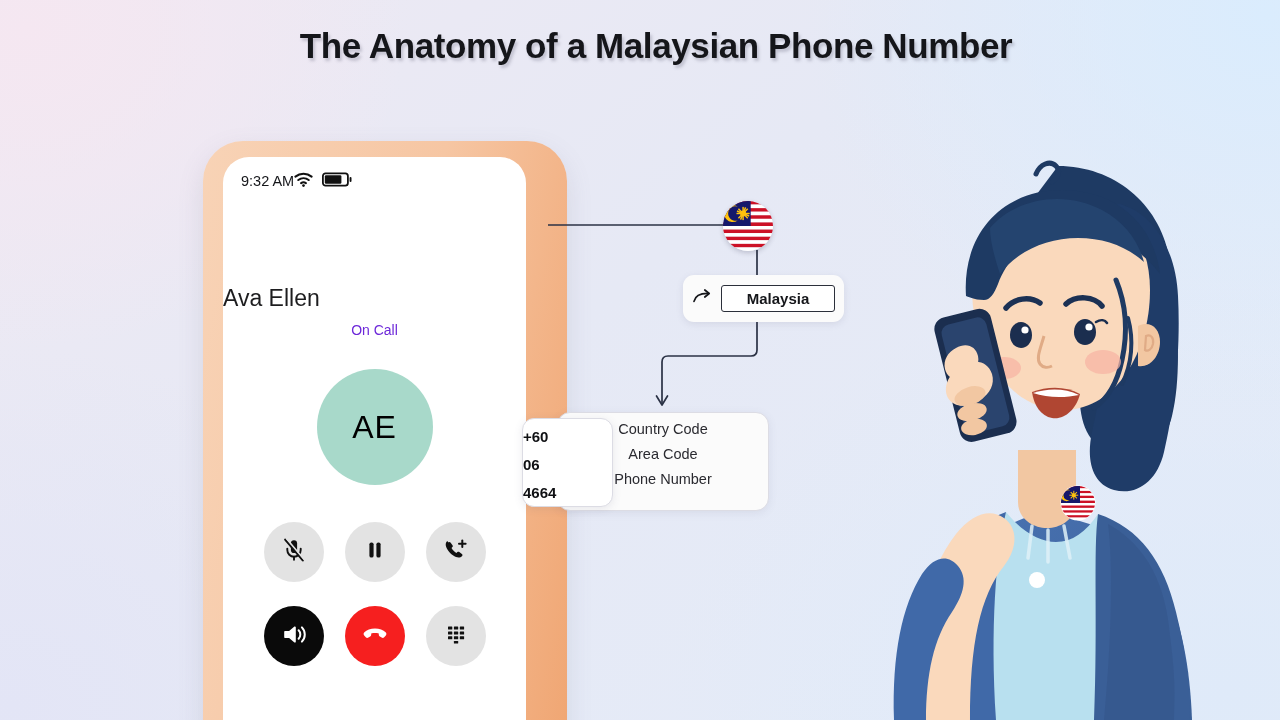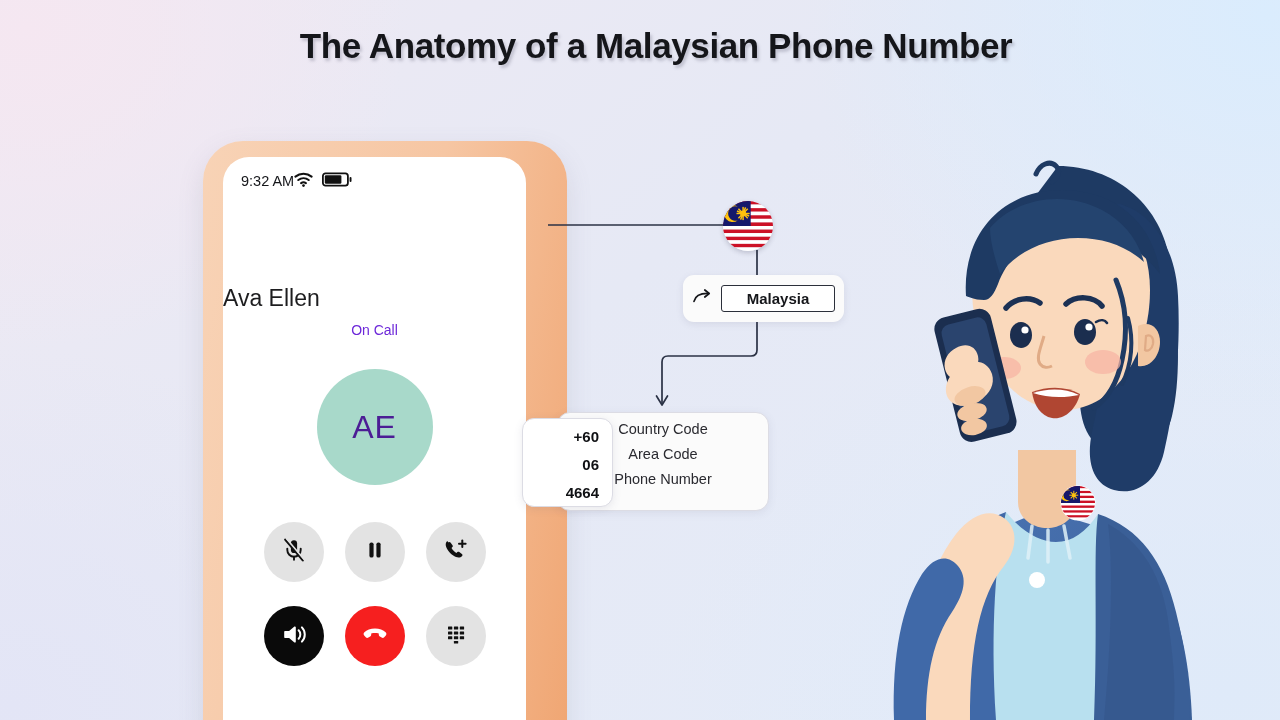--- a/index.html
+++ b/index.html
@@ -59,21 +59,21 @@
     text-align:center; font-size:14px; color:#6d28d9;
   }
 
   .avatar {
     position:absolute; left:50%; top:212px; transform:translateX(-50%);
     width:116px; height:116px; border-radius:50%;
     background:#a8d9ca;
     display:flex; align-items:center; justify-content:center;
   }
   .avatar-initials {
-    font-size:32px; color:#4c1d95; letter-spacing:1px; font-weight:400;
+    font-size:32px; color:#000000; letter-spacing:1px; font-weight:400;
   }
 
   .call-controls {
     position:absolute; left:31px; top:365px;
     width:242px;
     display:grid; grid-template-columns:repeat(3,1fr);
     row-gap:24px; justify-items:center;
   }
   .ctrl {
     width:60px; height:60px; border-radius:50%;
@@ -125,21 +125,21 @@
   .anatomy-desc div { font-size:14.5px; color:#2a2a30; }
 
   .anatomy-vals {
     position:absolute; left:522px; top:418px;
     width:91px; height:89px;
     background:#ffffff;
     border:1.2px solid #dcdce4;
     border-radius:12px;
     padding:9px 13px 0 0;
     box-shadow:0 2px 8px rgba(90,90,120,0.12);
-    display:flex; flex-direction:column; align-items:flex-end; gap:11px;
+    display:flex; flex-direction:column; gap:11px;
   }
   .anatomy-vals div { font-size:15px; font-weight:bold; color:#0f1013; }
 
   
   .illustration { position:absolute; left:820px; top:120px; width:420px; height:600px; }
 </style>
 </head>
 <body>
 
 <div class="title">The Anatomy of a Malaysian Phone Number</div>

